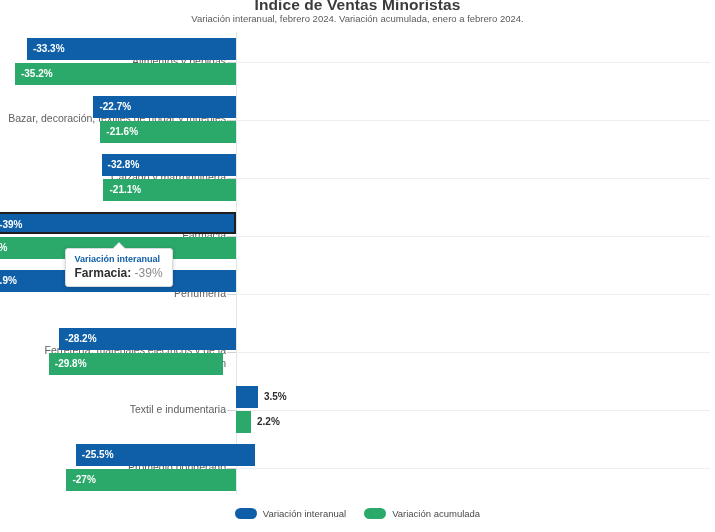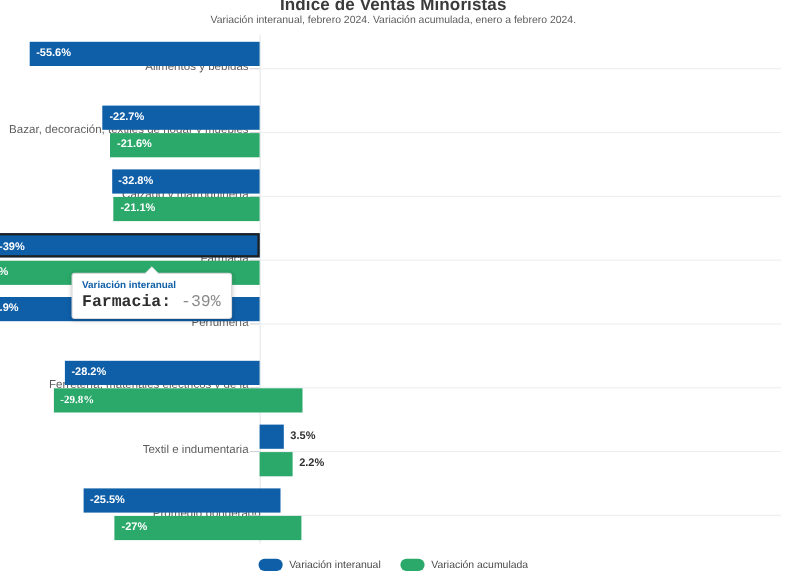--- a/index.html
+++ b/index.html
@@ -136,22 +136,21 @@
     z-index: 30;
   }
   .tooltip .tt-title {
     color: #0f5fa8;
     font-weight: bold;
     font-size: 9px;
     margin-bottom: 2px;
   }
   .tooltip .tt-row {
     color: #8a8a8a;
-    font-size: 15px;
-    font-family: Liberation Mono, monospace;
+    font-size: 12px;
   }
   .tooltip .tt-name {
     color: #2f2f2f;
     font-weight: bold;
   }
   .tooltip .tt-arrow {
     position: absolute;
     top: -6px;
     left: 50%;
     margin-left: -6px;
@@ -215,21 +214,24 @@
         <div class="gridline" style="top: 263.5px;"></div>
         <div class="gridline" style="top: 321.5px;"></div>
         <div class="gridline" style="top: 379.5px;"></div>
         <div class="gridline" style="top: 437.5px;"></div>
       </div>
     <div id="rows">
         <div class="row" style="top: 8px;">
           <div class="cat-label" style="top: 16.5px;">Alimentos y bebidas</div>
           <div class="tick" style="left: 227px; top: 23.5px;"></div>
           <div class="bar blue" style="width: 209.124px; top: 0px; left: 26.876px;">
-            <div class="bar-label inside">-55.6%</div>
+            <div class="bar-label inside">-33.3%</div>
+          </div>
+          <div class="bar green" style="width: 221.056px; top: 25px; left: 14.944px;">
+            <div class="bar-label inside">-35.2%</div>
           </div>
         </div>
         <div class="row" style="top: 66px;">
           <div class="cat-label" style="top: 16px; width: 226px;">Bazar, decoración, textiles de hogar y muebles</div>
           <div class="tick" style="left: 227px; top: 23.5px;"></div>
           <div class="bar blue" style="width: 142.556px; top: 0px; left: 93.444px;">
             <div class="bar-label inside">-22.7%</div>
           </div>
           <div class="bar green" style="width: 135.648px; top: 25px; left: 100.352px;">
             <div class="bar-label inside">-21.6%</div>
@@ -261,41 +263,41 @@
           <div class="bar blue" style="width: 256.852px; top: 0px; left: -20.852px;">
             <div class="bar-label inside">-40.9%</div>
           </div>
         </div>
         <div class="row" style="top: 298px;">
           <div class="cat-label" style="top: 16px; width: 226px;">Ferretería, materiales eléctricos y de la construcción</div>
           <div class="tick" style="left: 227px; top: 23.5px;"></div>
           <div class="bar blue" style="width: 177.096px; top: 0px; left: 58.904px;">
             <div class="bar-label inside">-28.2%</div>
           </div>
-          <div class="bar green" style="width: 226px; top: 25px; left: 48.856px; font-family: Liberation Serif, serif;">
+          <div class="bar green" style="width: 174px; top: 25px; left: 48.856px;">
             <div class="bar-label inside">-29.8%</div>
           </div>
         </div>
         <div class="row" style="top: 356px;">
           <div class="cat-label" style="top: 16.5px;">Textil e indumentaria</div>
           <div class="tick" style="left: 227px; top: 23.5px;"></div>
           <div class="bar blue" style="width: 21.98px; top: 0px; left: 236px;">
             <div class="bar-label outside">3.5%</div>
           </div>
-          <div class="bar green" style="width: 30px; top: 25px; left: 236px;">
+          <div class="bar green" style="width: 15px; top: 25px; left: 236px;">
             <div class="bar-label outside">2.2%</div>
           </div>
         </div>
         <div class="row" style="top: 414px;">
-          <div class="cat-label" style="top: 16.5px; padding-left: 11px;">Promedio ponderado</div>
+          <div class="cat-label" style="top: 16.5px;">Promedio ponderado</div>
           <div class="tick" style="left: 227px; top: 23.5px;"></div>
           <div class="bar blue" style="width: 179px; top: 0px; left: 75.86px;">
             <div class="bar-label inside">-25.5%</div>
           </div>
-          <div class="bar green" style="width: 169.56px; top: 25px; left: 66.44px; margin-left: 38px;">
+          <div class="bar green" style="width: 169.56px; top: 25px; left: 66.44px;">
             <div class="bar-label inside">-27%</div>
           </div>
         </div>
       </div>
 
     <div class="tooltip" id="tooltip" style="top: 218px; left: 64.54px;">
       <div class="tt-arrow-border"></div>
       <div class="tt-arrow"></div>
       <div class="tt-title">Variación interanual</div>
       <div class="tt-row"><span class="tt-name">Farmacia:</span> <span>-39%</span></div>

